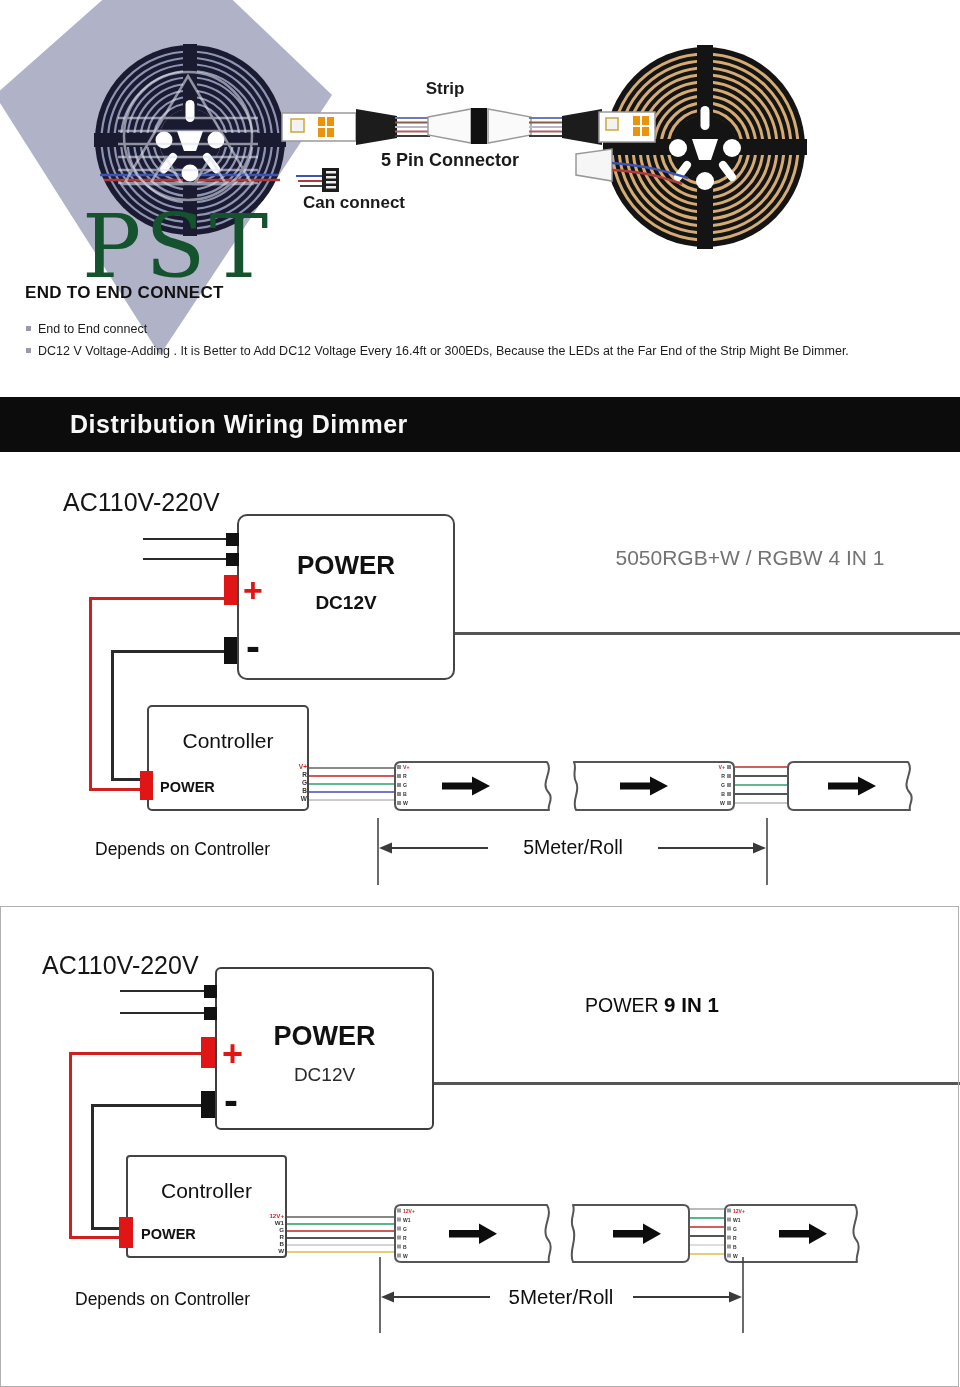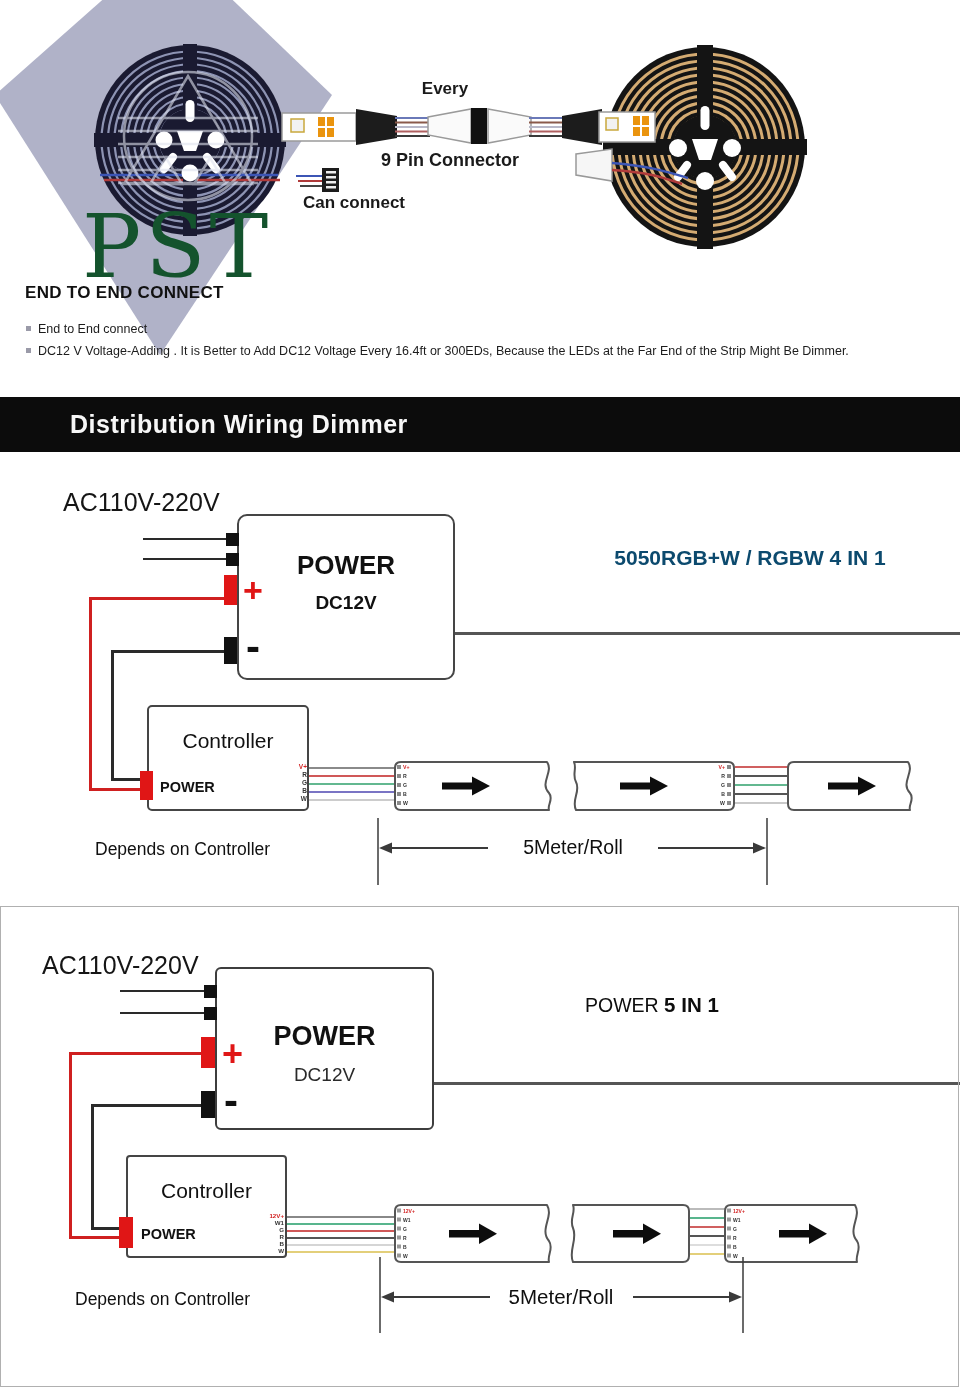--- a/index.html
+++ b/index.html
@@ -35,21 +35,21 @@
   
   .box { position:absolute; background:#fff; border:2.5px solid #454545; }
   .boxtitle { position:absolute; width:100%; text-align:center; font-weight:700; }
   .term { position:absolute; background:#111; }
   .term.red { background:#e01616; }
   .wire { position:absolute; background:#2a2a2a; }
   .wire.red { background:#cf2020; }
   .sign { position:absolute; font-weight:700; line-height:1; }
   .pinlbl { position:absolute; font-size:6.5px; font-weight:700; color:#333; text-align:right; height:8px; line-height:8px; }
   .pinlbl.red { color:#d22222; }
-  .typelabel { position:absolute; font-weight:700; color:#0c4a6e; }
+  .typelabel { position:absolute; font-weight:400; color:#737373; }
   .dimtext { position:absolute; font-size:17.5px; color:#101010; }
   #section2-frame { left:0; top:906px; width:959px; height:481px; border:1px solid #b0b0b0; z-index:1; }
 </style>
 </head>
 <body>
 
 <div id="page">
 
   <div id="hexagon" class="abs"></div>
 
@@ -170,22 +170,22 @@
         <rect x="326" y="171" width="10" height="2.5"></rect>
           <rect x="326" y="176" width="10" height="2.5"></rect>
         <rect x="326" y="181" width="10" height="2.5"></rect>
           <rect x="326" y="186" width="10" height="2.5"></rect>
       </g>
     </g>
   </svg>
 
   <div id="pst" class="abs">PST</div>
 
-  <div id="lock-label" class="abs toplabel">Every</div>
-  <div id="fivepin-label" class="abs toplabel">9 Pin Connector</div>
+  <div id="lock-label" class="abs toplabel">Strip</div>
+  <div id="fivepin-label" class="abs toplabel">5 Pin Connector</div>
   <div id="canremoved-label" class="abs toplabel">Can connect</div>
 
   <div id="end-heading" class="abs">END TO END CONNECT</div>
   <div id="bullet1" class="bullet">End to End connect</div>
   <div id="bullet2" class="bullet">DC12 V Voltage-Adding . It is Better to Add DC12 Voltage Every 16.4ft or 300EDs, Because the LEDs at the Far End of the Strip Might Be Dimmer.</div>
 
   <div id="banner" class="abs">
     <span id="banner-title">Distribution Wiring Dimmer</span>
   </div>
 
@@ -314,21 +314,21 @@
   <div class="term" style="left:204px; top:985px; width:13px; height:13px; z-index:3;"></div>
   <div class="term" style="left:204px; top:1007px; width:13px; height:13px; z-index:3;"></div>
   <div class="wire" style="left:120px; top:990px; width:84px; height:2px;"></div>
   <div class="wire" style="left:120px; top:1012px; width:84px; height:2px;"></div>
   <div class="term red" style="left:201px; top:1037px; width:14px; height:31px; z-index:3;"></div>
   <div class="sign" style="left:222px; top:1036px; font-size:36px; color:#e01616; z-index:3;">+</div>
   <div class="term" style="left:201px; top:1091px; width:14px; height:27px; z-index:3;"></div>
   <div class="sign" style="left:224px; top:1080px; font-size:42px; color:#111; z-index:3;">-</div>
 
   <div class="abs" style="left:585px; top:993px; font-size:19.5px; color:#0d0d0d;">
-    <span>POWER </span><span style="font-weight:700; font-size:20.5px;">5 IN 1</span>
+    <span>POWER </span><span style="font-weight:700; font-size:20.5px;">9 IN 1</span>
   </div>
   <div class="wire" style="left:432px; top:1082px; width:528px; height:2.5px; background:#555;"></div>
 
   <div class="wire red" style="left:69px; top:1052px; width:132px; height:2.5px;"></div>
   <div class="wire red" style="left:69px; top:1052px; width:2.5px; height:186px;"></div>
   <div class="wire red" style="left:69px; top:1236px; width:51px; height:2.5px;"></div>
   <div class="wire" style="left:91px; top:1104px; width:110px; height:2.5px;"></div>
   <div class="wire" style="left:91px; top:1104px; width:2.5px; height:125px;"></div>
   <div class="wire" style="left:91px; top:1227px; width:29px; height:2.5px;"></div>
 

